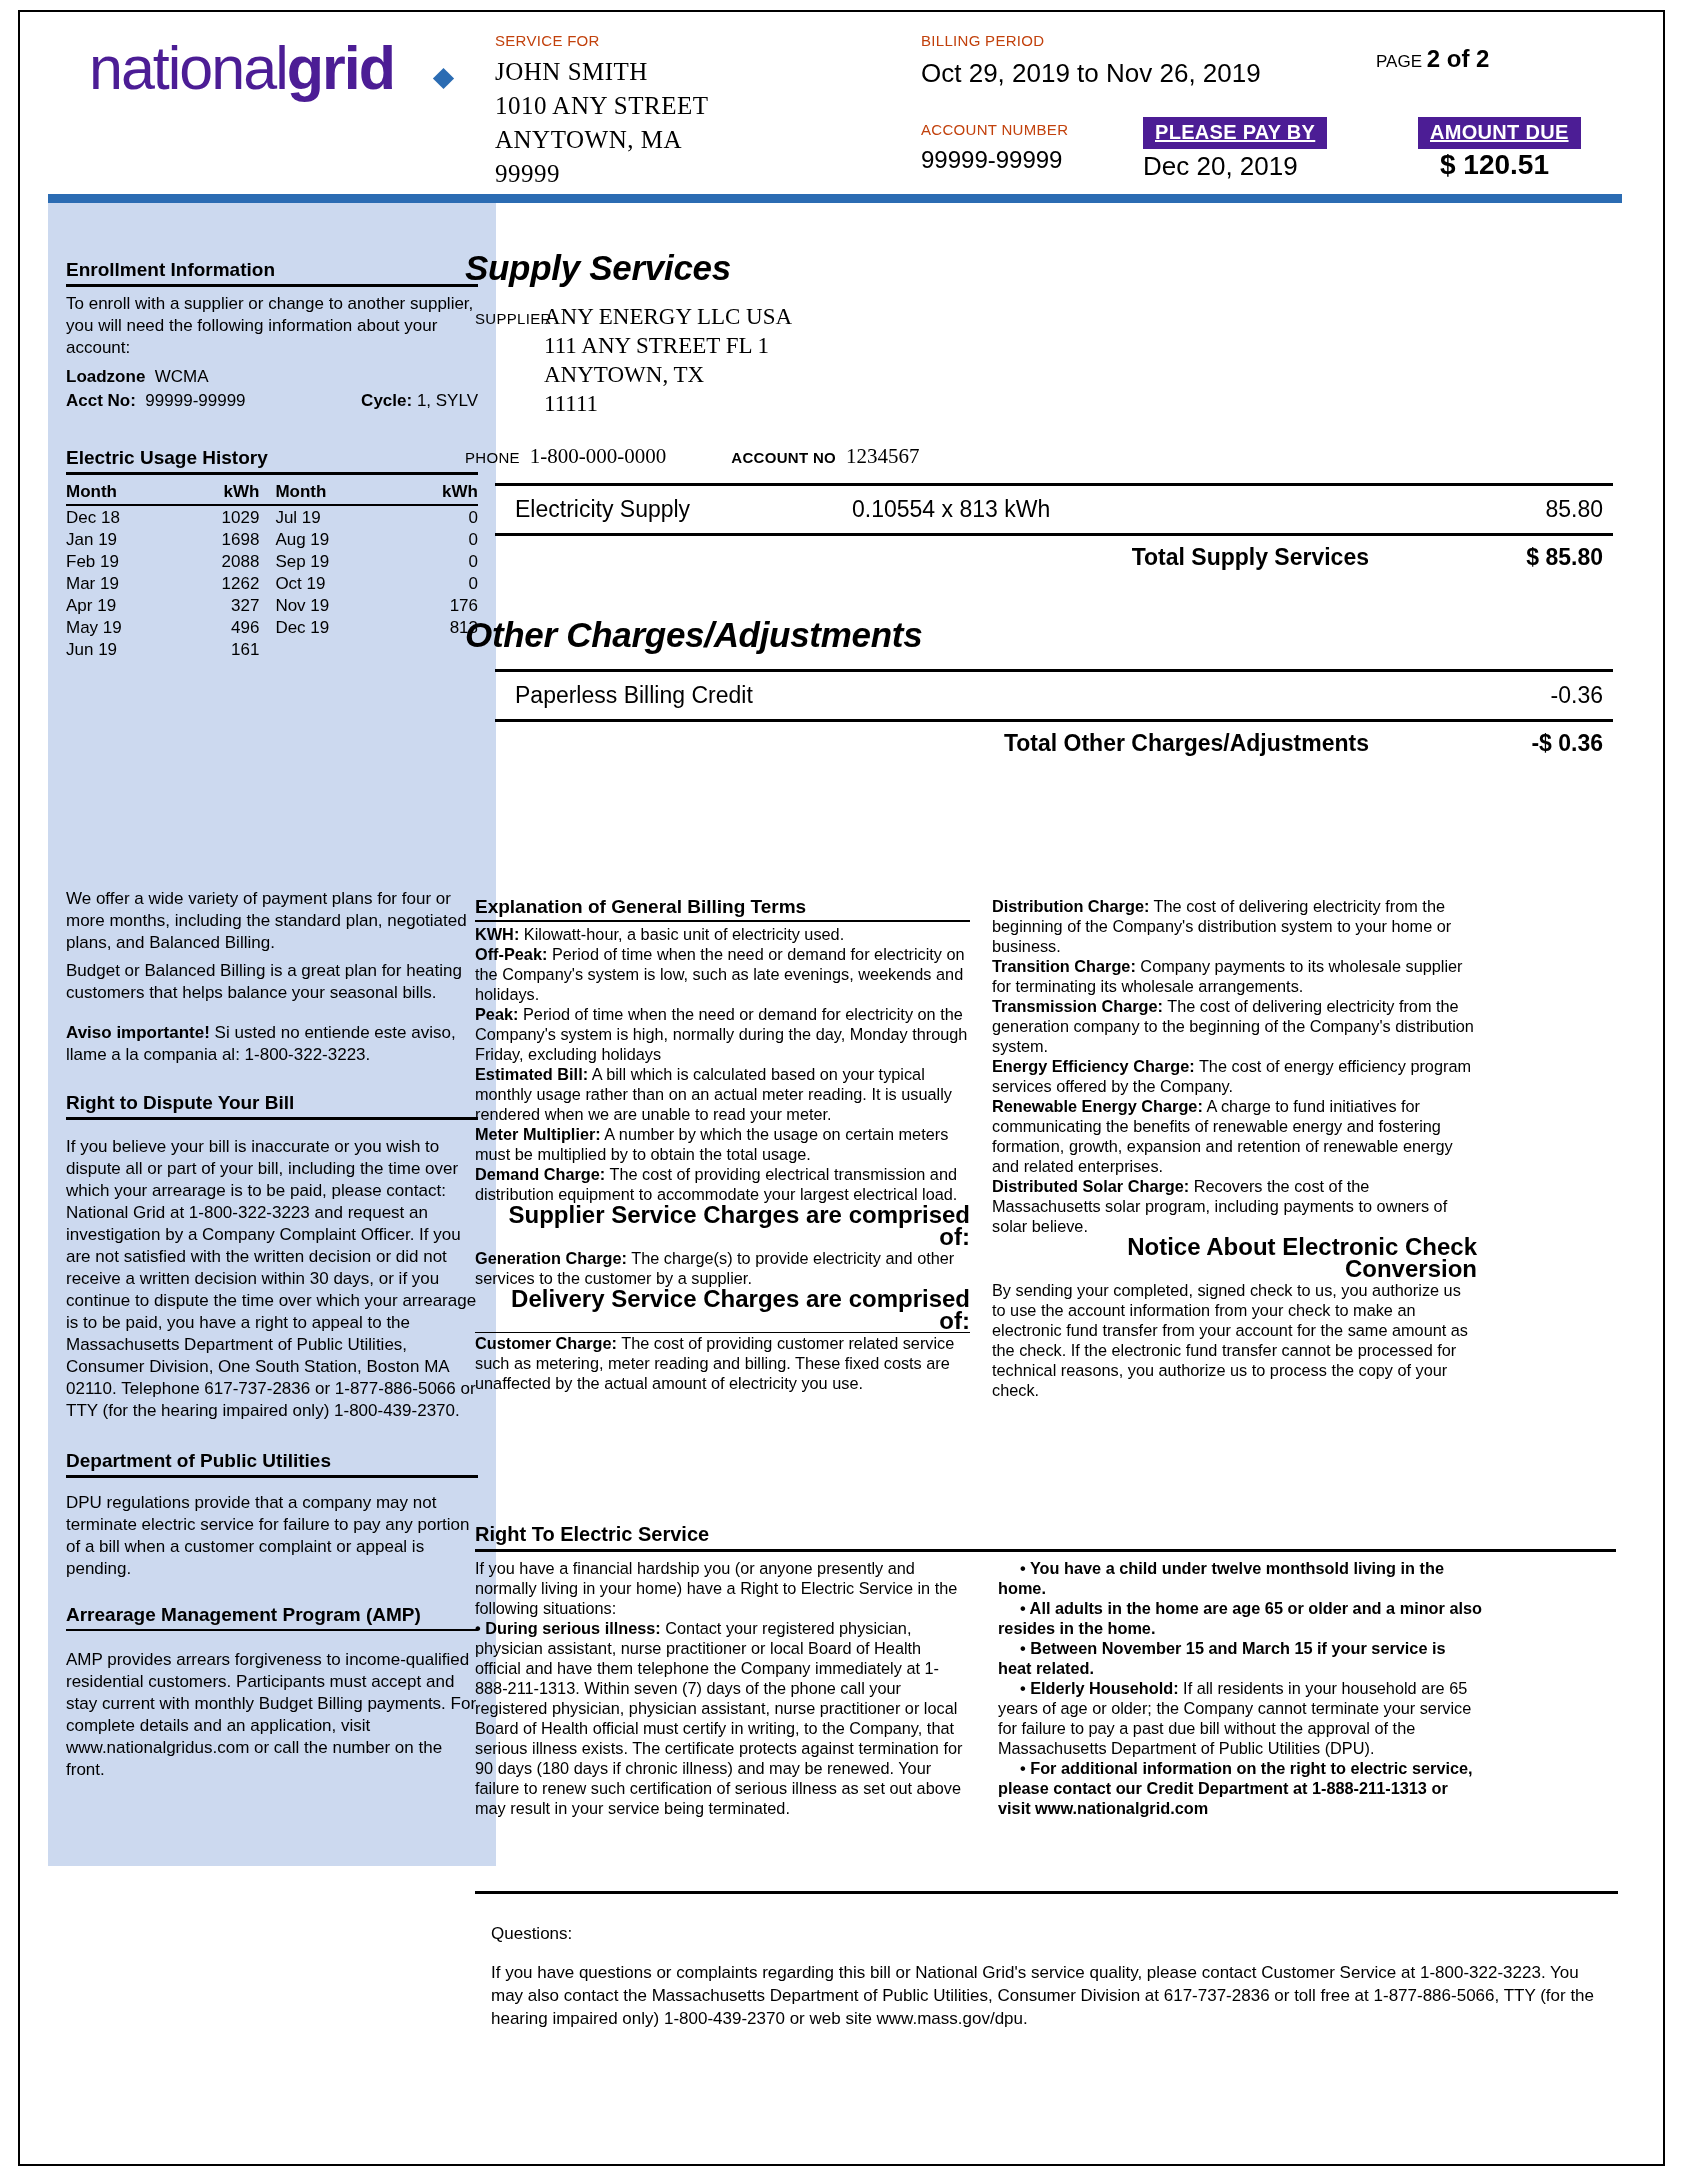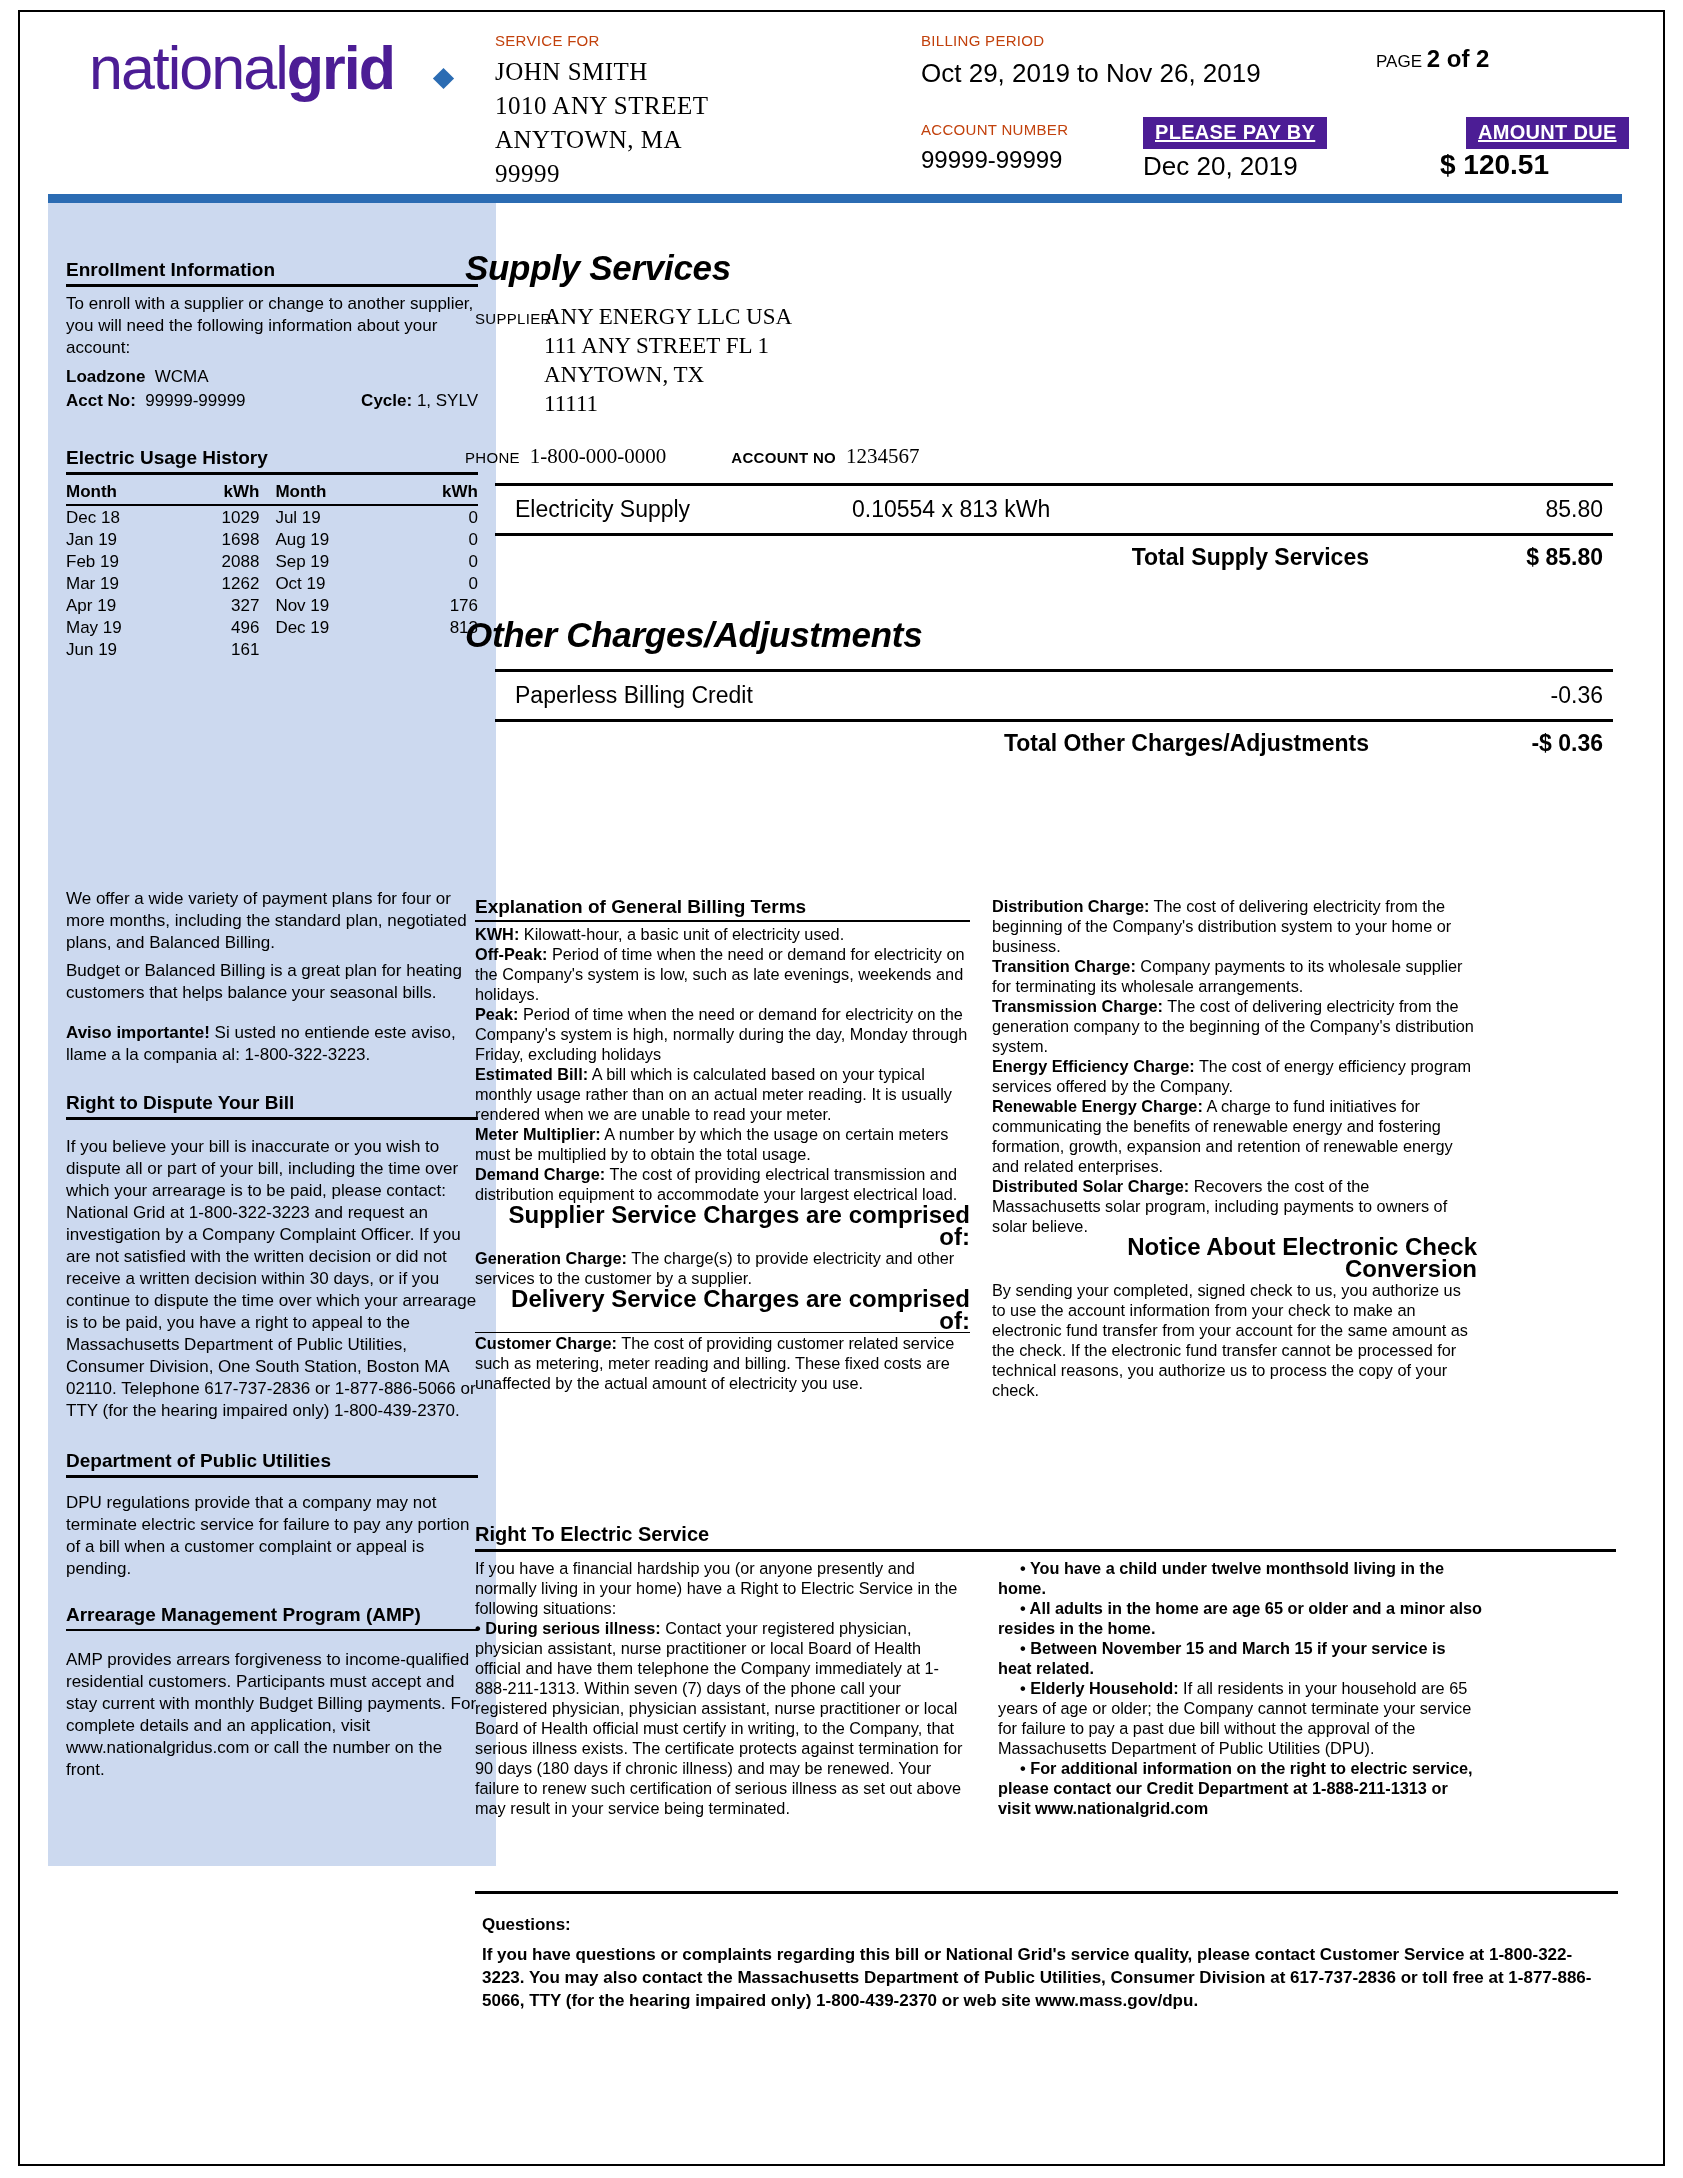--- a/index.html
+++ b/index.html
@@ -126,21 +126,21 @@
   .page-no {
     position: absolute;
     left: 1376px;
     top: 45px;
     font-size: 17px;
     white-space: nowrap;
   }
   .page-no b { font-size: 24px; }
   .amtduebox {
     position: absolute;
-    left: 1466px;
+    left: 1418px;
     top: 117px;
   }
   .amtdue {
     position: absolute;
     left: 1440px;
     top: 149px;
     font-size: 28px;
     font-weight: bold;
     white-space: nowrap;
   }
@@ -348,22 +348,21 @@
     position: absolute;
     left: 475px;
     top: 1891px;
     width: 1143px;
     border-top: 3px solid #000;
     padding-top: 12px;
   }
   .q-p {
     font-size: 17px;
     line-height: 23px;
-    margin: 7px;
-    font-weight: bold;
+    margin: 16px;
   }
 </style>
 </head>
 <body>
 
 <div id="page">
   <div class="page-frame"></div>
 
   <div class="header">
     <div class="logo">

